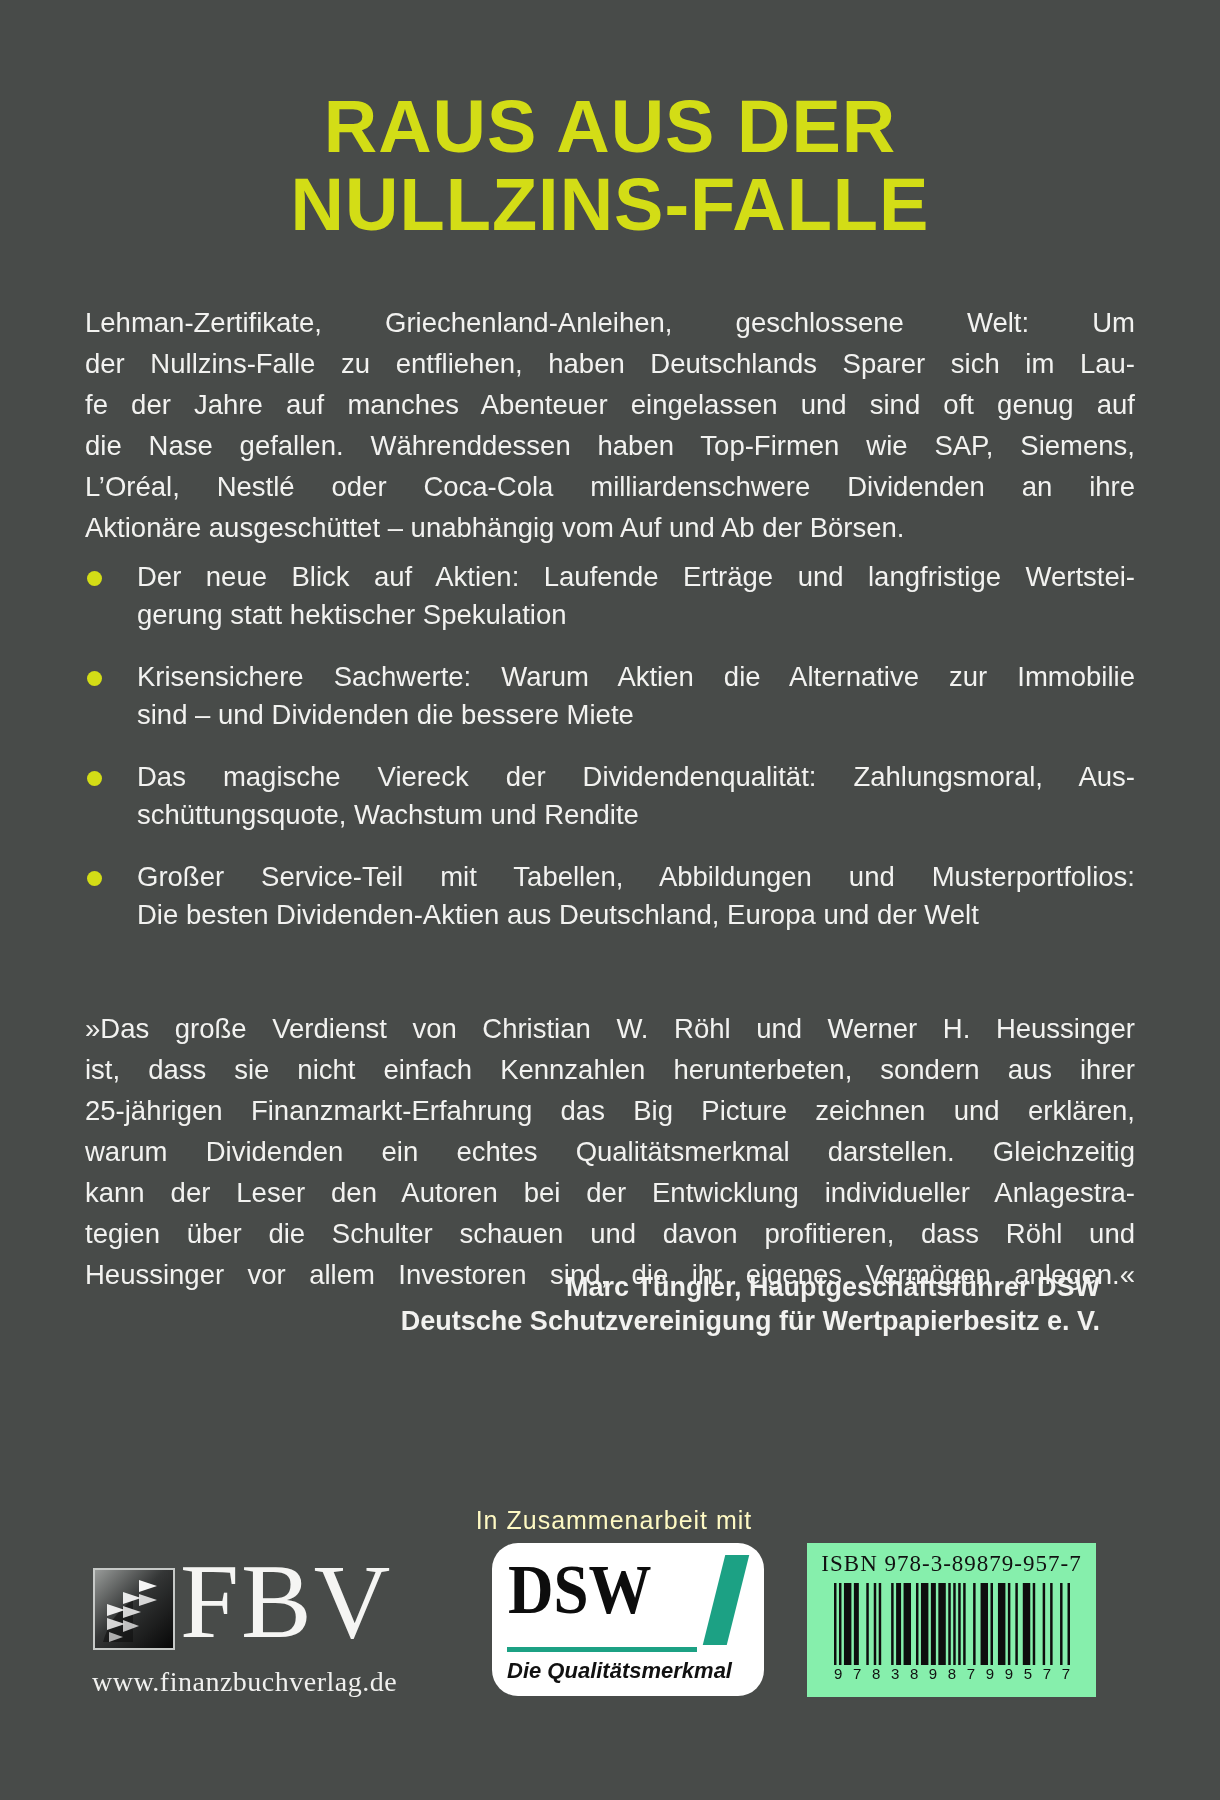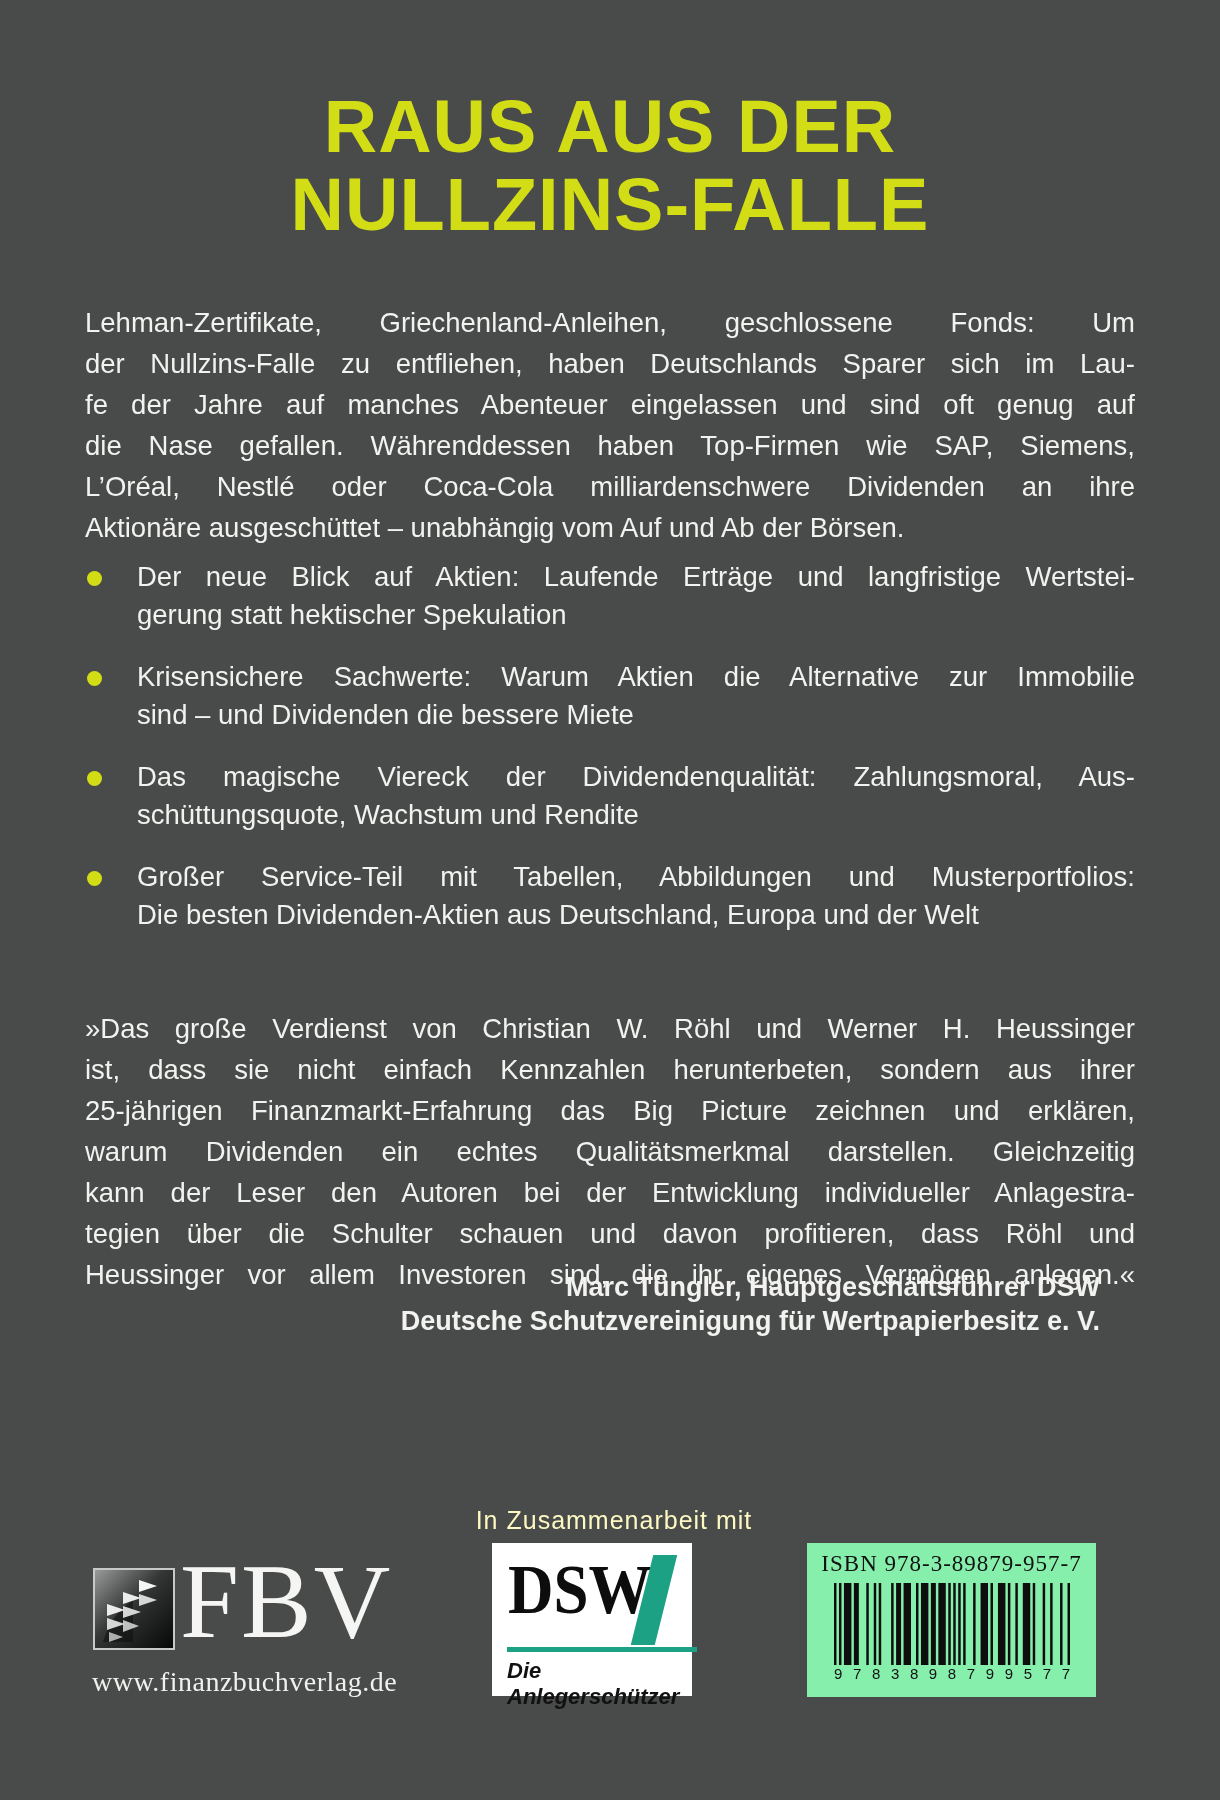--- a/index.html
+++ b/index.html
@@ -57,22 +57,22 @@
     font-weight:normal;font-size:106px;line-height:100px;
     color:#f5f5f3;letter-spacing:2px;
   }
   .fbv-url{
     position:absolute;left:92px;top:1666px;
     font-family:"Liberation Serif","DejaVu Serif",serif;
     font-size:28px;color:#f0f0ee;letter-spacing:.5px;
   }
   
   .dsw-box{
-    position:absolute;left:492px;top:1543px;width:200px;height:153px;
-    background:#fff;color:#111;
+    position:absolute;left:492px;top:1543px;width:272px;height:153px;
+    background:#fff;color:#111;border-radius:26px;
   }
   .dsw-name{
     position:absolute;left:16px;top:12px;
     font-family:"Liberation Serif","DejaVu Serif",serif;
     font-weight:bold;font-size:70px;line-height:70px;
     transform:scaleX(.9);transform-origin:left top;
     color:#0d0d0d;
   }
   .dsw-slash{
     position:absolute;right:26px;top:12px;width:24px;height:90px;
@@ -107,21 +107,21 @@
 <body>
 
 <div class="page">
 
   <header class="title">
     <div>RAUS AUS DER</div>
     <div>NULLZINS-FALLE</div>
   </header>
 
   <section class="textblock intro">
-    <div class="tl jl">Lehman-Zertifikate, Griechenland-Anleihen, geschlossene Fonds: Um</div>
+    <div class="tl jl">Lehman-Zertifikate, Griechenland-Anleihen, geschlossene Welt: Um</div>
     <div class="tl jl">der Nullzins-Falle zu entfliehen, haben Deutschlands Sparer sich im Lau-</div>
     <div class="tl jl">fe der Jahre auf manches Abenteuer eingelassen und sind oft genug auf</div>
     <div class="tl jl">die Nase gefallen. Währenddessen haben Top-Firmen wie SAP, Siemens,</div>
     <div class="tl jl">L’Oréal, Nestlé oder Coca-Cola milliardenschwere Dividenden an ihre</div>
     <div class="tl">Aktionäre ausgeschüttet – unabhängig vom Auf und Ab der Börsen.</div>
   </section>
 
   <section class="bullets">
     <div class="bullet-item">
       <span class="dot"></span>
@@ -191,21 +191,21 @@
       <polygon points="16,64 30,69 16,74" fill="#d2d2d2" opacity="0.8"></polygon>
     </svg>
   </span>
   <span class="fbv-name">FBV</span>
   <div class="fbv-url">www.finanzbuchverlag.de</div>
 
   <div class="dsw-box">
     <div class="dsw-name">DSW</div>
     <div class="dsw-slash"></div>
     <div class="dsw-rule"></div>
-    <div class="dsw-tag">Die Anlegerschützer</div>
+    <div class="dsw-tag">Die Qualitätsmerkmal</div>
   </div>
 
   <div class="isbn-box">
     <div class="isbn-label">ISBN 978-3-89879-957-7</div>
     <div class="barcode"><svg width="236" height="82" viewBox="0 0 236 82" xmlns="http://www.w3.org/2000/svg">
           <rect x="0.00" y="0" width="2.48" height="82" fill="#0e0e0e"></rect>
           <rect x="4.97" y="0" width="2.48" height="82" fill="#0e0e0e"></rect>
           <rect x="9.94" y="0" width="7.45" height="82" fill="#0e0e0e"></rect>
           <rect x="19.87" y="0" width="4.97" height="82" fill="#0e0e0e"></rect>
           <rect x="32.29" y="0" width="2.48" height="82" fill="#0e0e0e"></rect>

